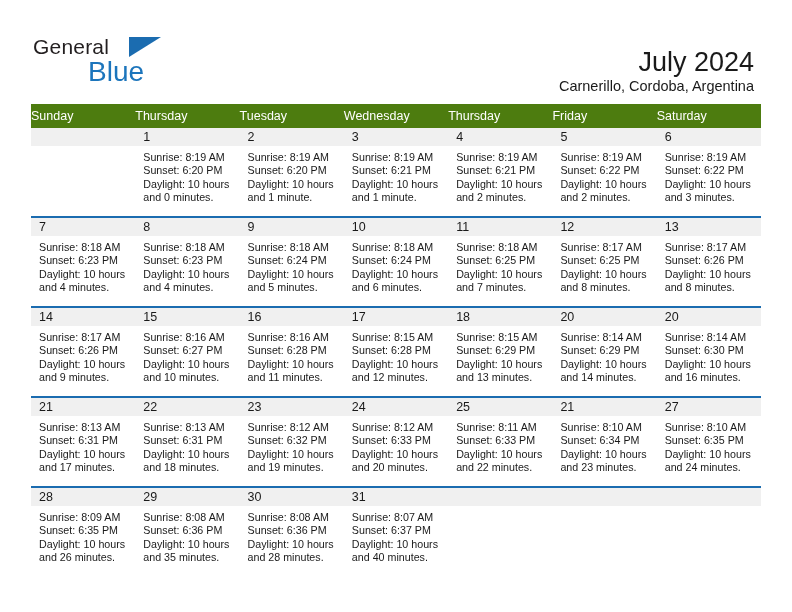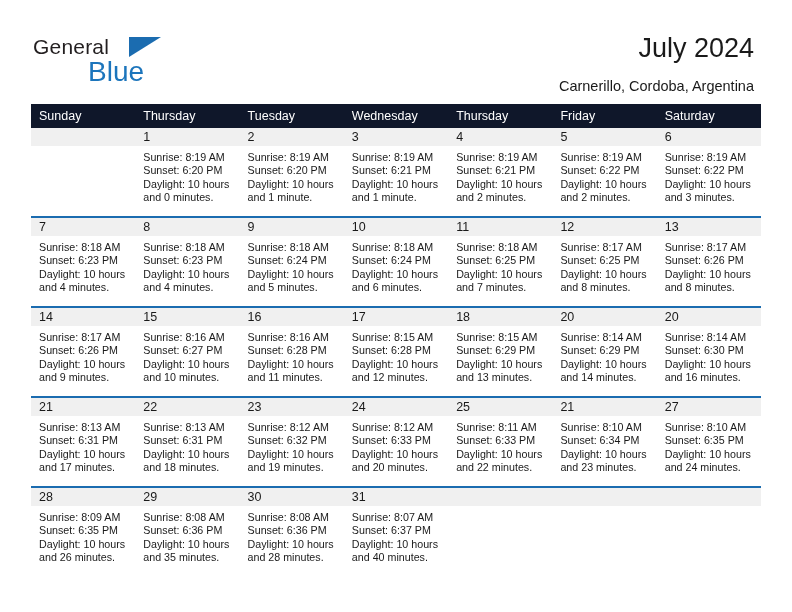--- a/index.html
+++ b/index.html
@@ -60,21 +60,21 @@
     top: 2px;
     width: 0;
     height: 0;
     border-left: 32px solid #1b6cb0;
     border-bottom: 20px solid transparent;
   }
 
   .title {
     position: absolute;
     right: 38px;
-    top: 33px;
+    top: 47px;
     font-size: 27px;
     color: #1a1a1a;
     white-space: nowrap;
     text-align: right;
     font-family: "Liberation Sans", sans-serif;
   }
   .subtitle {
     position: absolute;
     right: 38px;
     top: 78px;
@@ -92,26 +92,26 @@
     width: 730px;
   }
   table.grid {
     border-collapse: collapse;
     table-layout: fixed;
     width: 730px;
   }
   table.grid col { width: 104.28px; }
 
   thead th {
-    background: #0f172a;
+    background: #4d7c0f;
     color: #ffffff;
     font-size: 12.5px;
     font-weight: normal;
     text-align: left;
-    padding: 5px 0 5px 8px;
+    padding: 5px 0 5px 0;
     height: 12px;
     font-family: "Liberation Sans", sans-serif;
     border: none;
   }
 
   tbody tr.week > td {
     vertical-align: top;
     padding: 0;
     border-top: 2px solid #1b6cb0;
     border-left: none;

